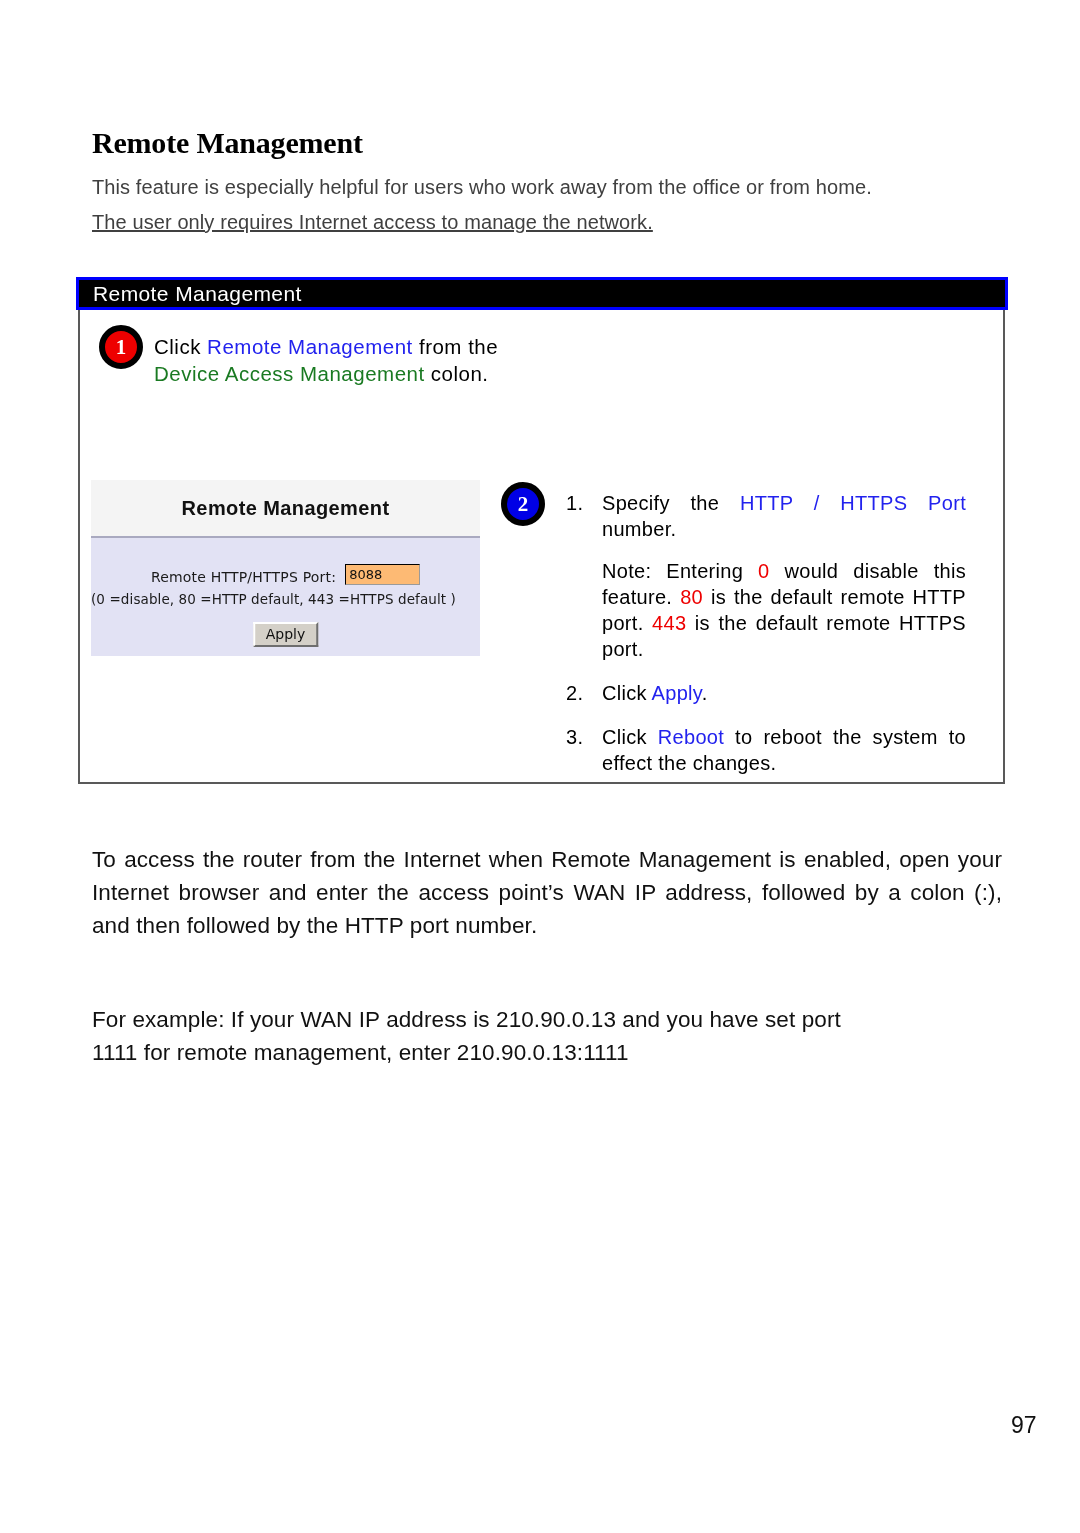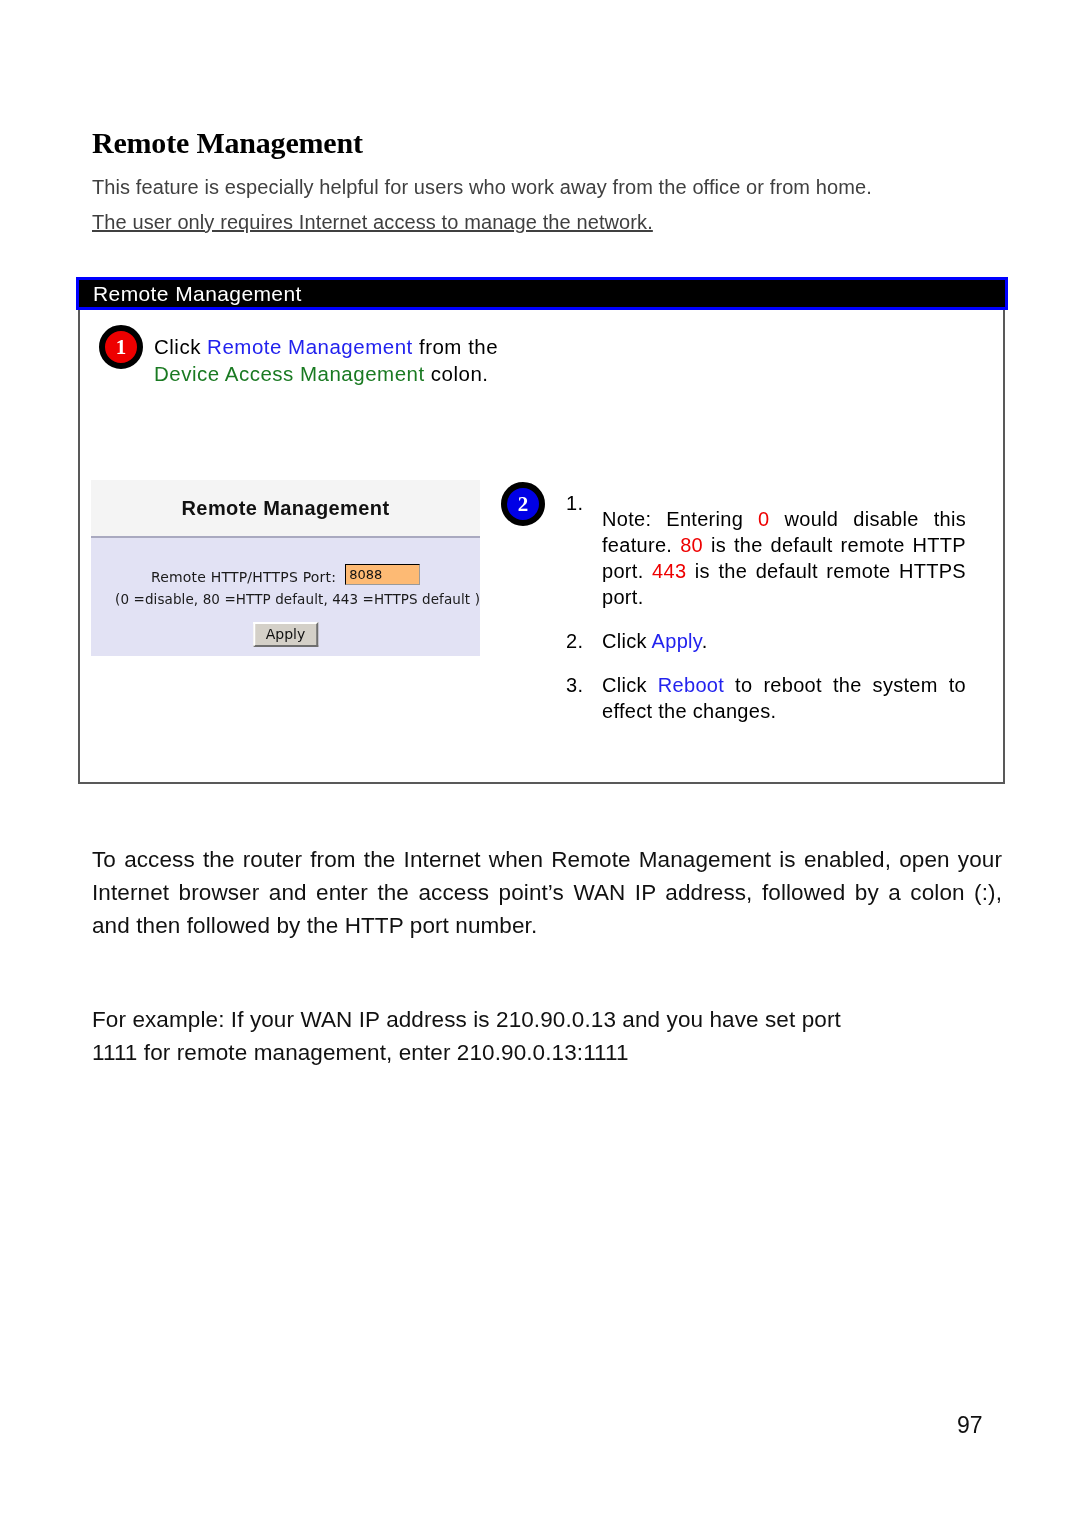--- a/index.html
+++ b/index.html
@@ -183,21 +183,21 @@
     line-height: 19px;
     padding-left: 3px;
     color: #111;
     font-family: "DejaVu Sans", sans-serif;
   }
   .router-hint {
     position: absolute;
     left: 0;
     top: 53px;
     width: 100%;
-    text-align: right;
+    text-align: left;
     font-size: 13.5px;
     color: #1a1a1a;
     letter-spacing: 0.1px;
     font-family: "DejaVu Sans", sans-serif;
   }
   .router-apply {
     position: absolute;
     left: 50%;
     transform: translateX(-50%);
     top: 84px;
@@ -254,21 +254,21 @@
     text-align: justify;
     text-align-last: left;
     color: #111;
   }
   .para-1 { top: 843px; }
   .para-2 { top: 1003px; text-align: left; }
 
   
   .page-number {
     position: absolute;
-    left: 957px;
+    left: 1011px;
     top: 1412px;
     font-size: 23px;
     color: #111;
   }
 </style>
 </head>
 <body>
 
 <div class="page-heading">Remote Management</div>
 
@@ -305,20 +305,23 @@
   </div>
 </div>
 
 <div class="badge badge-2">2</div>
 
 <div class="step2-list">
 
   <div class="step2-item">
     <div class="step2-num">1.</div>
     <div class="step2-body">
+      <div class="justify">
+        <span>Specify the </span><span class="c-blue">HTTP / HTTPS Port</span><span> number.</span>
+      </div>
       <div class="justify note-block">
         <span>Note: Entering </span><span class="c-red">0</span><span> would disable this feature. </span><span class="c-red">80</span><span> is the default remote HTTP port. </span><span class="c-red">443</span><span> is the default remote HTTPS port.</span>
       </div>
     </div>
   </div>
 
   <div class="step2-item gap-item">
     <div class="step2-num">2.</div>
     <div class="step2-body">
       <span>Click </span><span class="c-blue">Apply</span><span>.</span>

